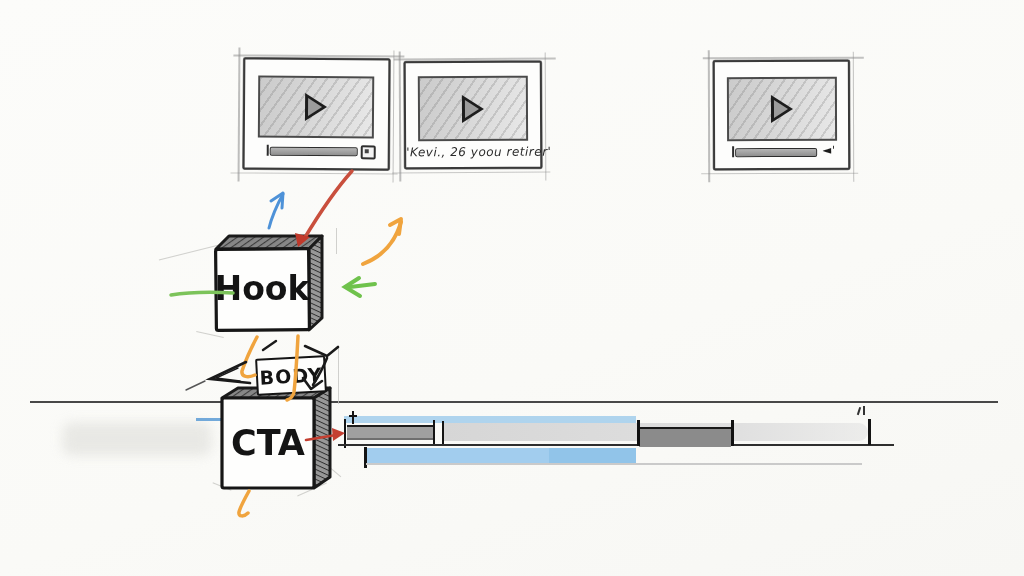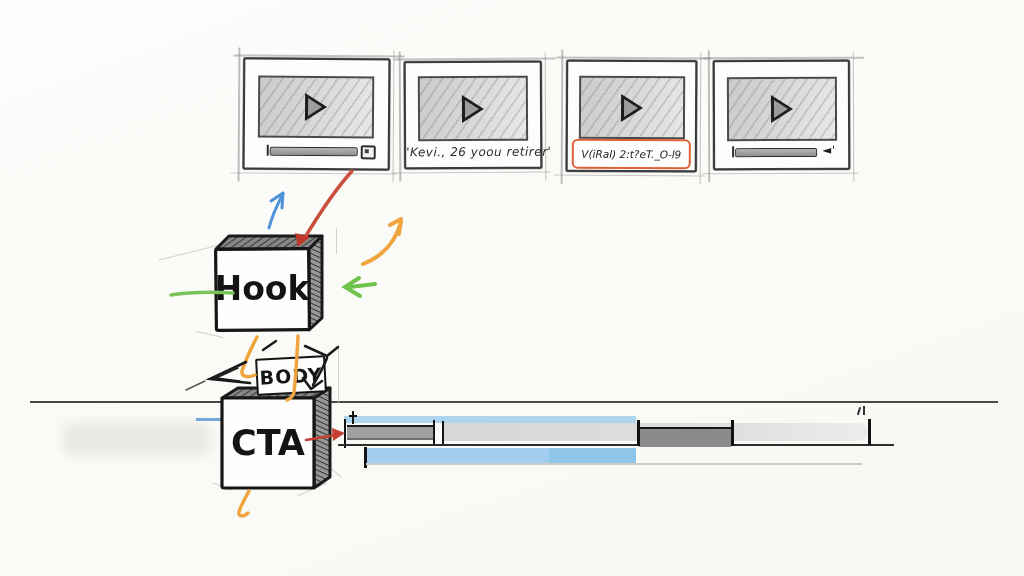--- a/index.html
+++ b/index.html
@@ -95,30 +95,20 @@
     <div class="guide-r"></div>
     <div class="guide-b"></div>
     <div class="thumb" style="left:12px;top:13px;width:106px;height:61px">
       <div class="play">
           <i></i>
         </div>
     </div>
     <div class="caption" style="top:82px">'Kevi., 26 yoou retirer'</div>
   </div>
 
-  <div class="player" style="left:566px;top:60px;width:127px;height:108px;transform:rotate(.3deg)">
-    <div class="guide-r"></div>
-    <div class="guide-b"></div>
-    <div class="thumb" style="left:11px;top:14px;width:102px;height:59px">
-      <div class="play">
-          <i></i>
-        </div>
-    </div>
-    <div class="caption-box" style="left:4px;top:77px;width:115px;height:26px">V(iRal) 2:t?eT._O-l9</div>
-  </div>
 
   <div class="player" style="left:713px;top:60px;width:133px;height:106px;transform:rotate(-.2deg)">
     <div class="guide-r"></div>
     <div class="guide-b"></div>
     <div class="thumb" style="left:12px;top:15px;width:106px;height:60px">
       <div class="play">
           <i></i>
         </div>
     </div>
     <div class="pbar" style="left:20px;top:86px;width:80px"></div>

